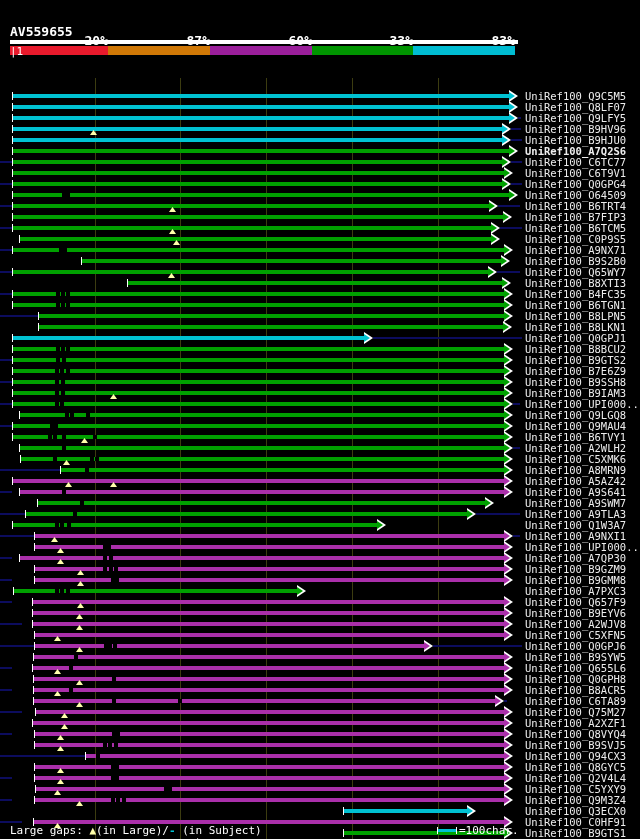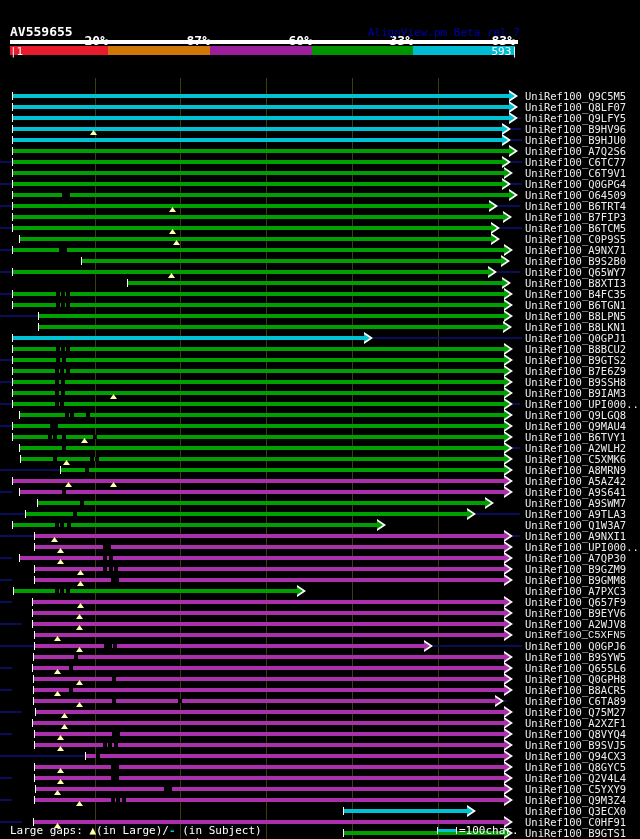--- a/index.html
+++ b/index.html
@@ -46,24 +46,22 @@
       <div class="scale-label" style="left: 140px; width: 70px;">~87%</div>
       <div class="scale-seg" style="left: 108px; width: 102px; background: rgb(208, 120, 6);"></div>
       <div class="scale-label" style="left: 242px; width: 70px;">~60%</div>
       <div class="scale-seg" style="left: 210px; width: 102px; background: rgb(155, 31, 155);"></div>
       <div class="scale-label" style="left: 343px; width: 70px;">~33%</div>
       <div class="scale-seg" style="left: 312px; width: 101px; background: rgb(0, 148, 0);"></div>
       <div class="scale-label" style="left: 445px; width: 70px;">~83%</div>
       <div class="scale-seg" style="left: 413px; width: 102px; background: rgb(0, 188, 210);"></div>
     </div>
   <div class="title">AV559655</div>
-  <div class="credit">AlignView.pm Beta rel.7</div>
   <div class="querybar"></div>
   <div class="ruler-l">|1</div>
-  <div class="ruler-r">593|</div>
   <div class="abs" style="left:0;top:0;">
       <div class="gridline" style="left: 95px;"></div>
       <div class="gridline" style="left: 180px;"></div>
       <div class="gridline" style="left: 266px;"></div>
       <div class="gridline" style="left: 352px;"></div>
       <div class="gridline" style="left: 438px;"></div>
     </div>
   <div class="abs" style="left:0;top:0;">
       <div class="row" style="top: 62px;">
         <div class="bar cyan" style="left: 13px; width: 497px;"></div>
@@ -108,21 +106,21 @@
           <div class="arrow-i cyan"></div>
         </div>
         <div class="rowlabel" style="left: 525px;">UniRef100_B9HJU0</div>
       </div>
       <div class="row" style="top: 117px;">
         <div class="bar green" style="left: 13px; width: 497px;"></div>
         <div class="tick" style="left: 12px;"></div>
         <div class="arrow-o" style="left: 509px;">
           <div class="arrow-i green"></div>
         </div>
-        <div class="rowlabel" style="left: 525px;">UniRef100_A7Q2S6</div>
+        <div class="rowlabel" style="left: 525px; font-weight: bold;">UniRef100_A7Q2S6</div>
       </div>
       <div class="row" style="top: 128px;">
         <div class="navy" style="left: 0px; width: 12px;"></div>
         <div class="navy" style="left: 511px; width: 11px;"></div>
         <div class="bar green" style="left: 13px; width: 490px;"></div>
         <div class="tick" style="left: 12px;"></div>
         <div class="arrow-o" style="left: 502px;">
           <div class="arrow-i green"></div>
         </div>
         <div class="rowlabel" style="left: 525px;">UniRef100_C6TC77</div>
@@ -557,21 +555,21 @@
       <div class="row" style="top: 590px;">
         <div class="navy" style="left: 0px; width: 22px;"></div>
         <div class="bar magenta" style="left: 33px; width: 472px;"></div>
         <div class="tick" style="left: 32px;"></div>
         <div class="tri" style="left: 76px;"></div>
         <div class="arrow-o" style="left: 504px;">
           <div class="arrow-i magenta"></div>
         </div>
         <div class="rowlabel" style="left: 525px;">UniRef100_A2WJV8</div>
       </div>
-      <div class="row" style="top: 601px; font-family: Liberation Mono, monospace;">
+      <div class="row" style="top: 601px;">
         <div class="bar magenta" style="left: 35px; width: 470px;"></div>
         <div class="tick" style="left: 34px;"></div>
         <div class="tri" style="left: 54px;"></div>
         <div class="arrow-o" style="left: 504px;">
           <div class="arrow-i magenta"></div>
         </div>
         <div class="rowlabel" style="left: 525px;">UniRef100_C5XFN5</div>
       </div>
       <div class="row" style="top: 612px;">
         <div class="navy" style="left: 0px; width: 34px;"></div>

